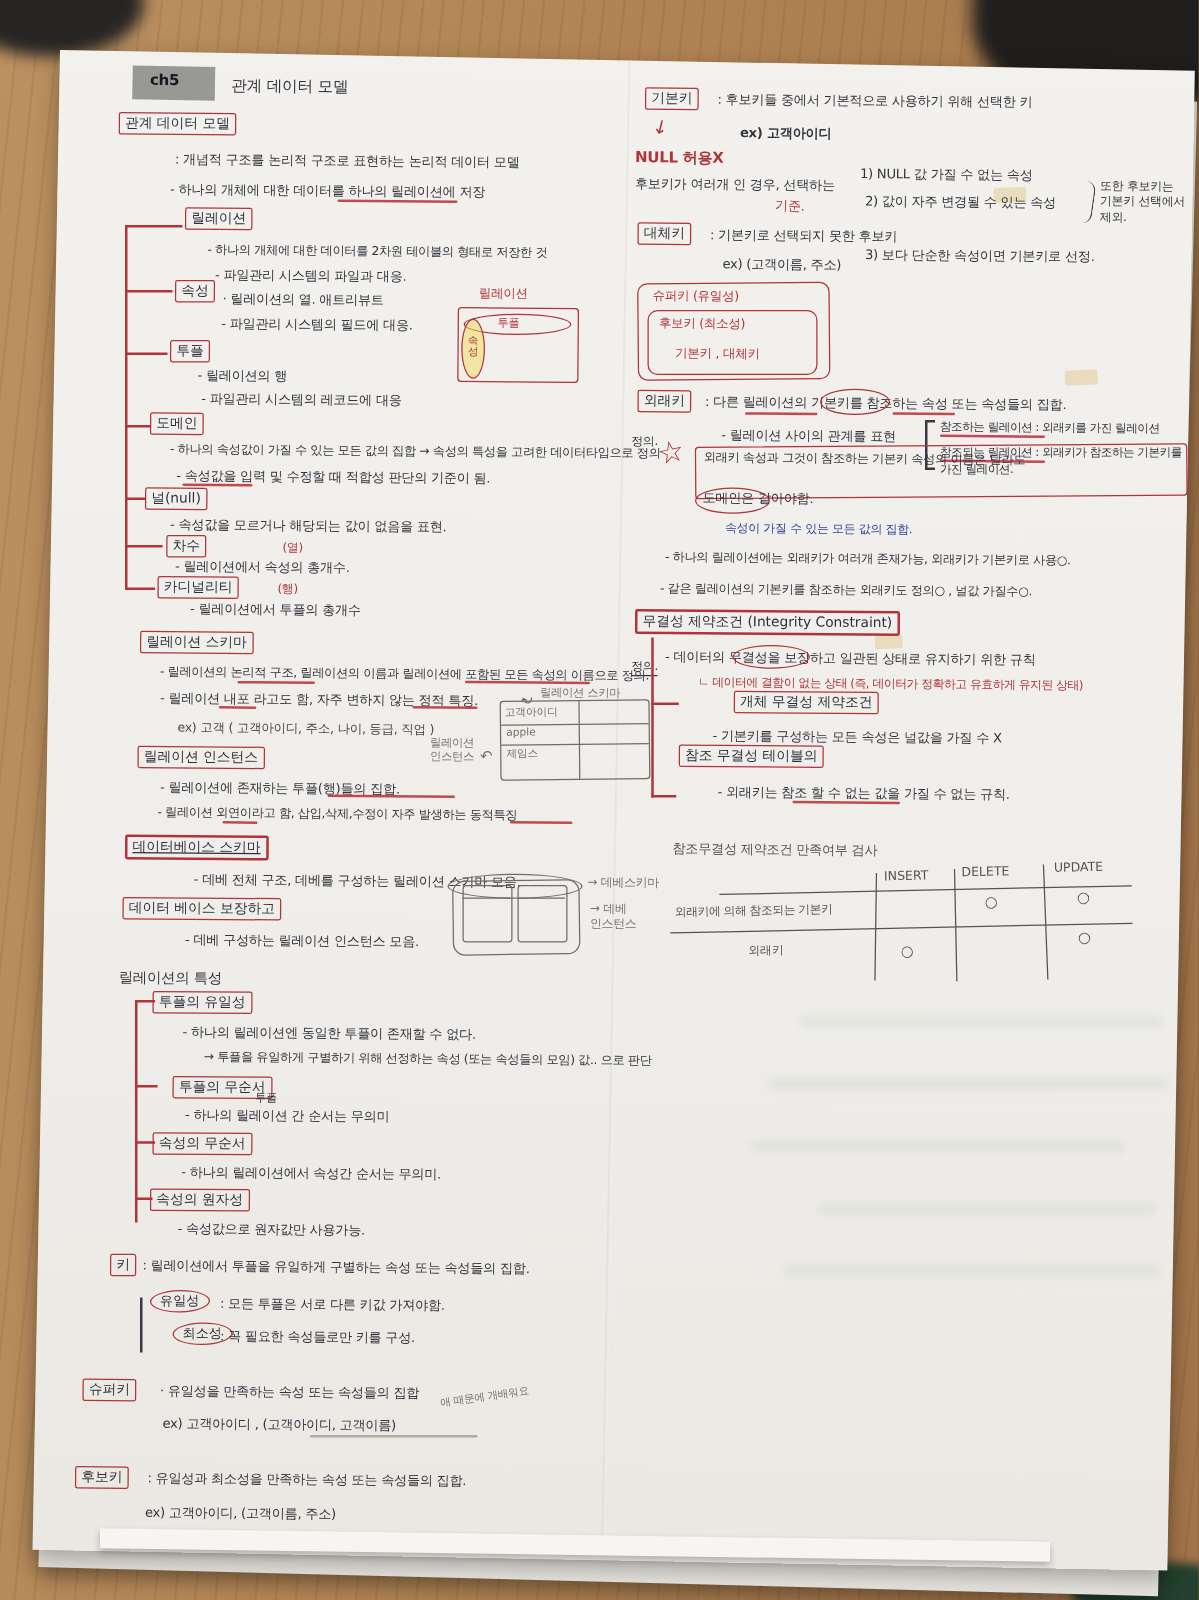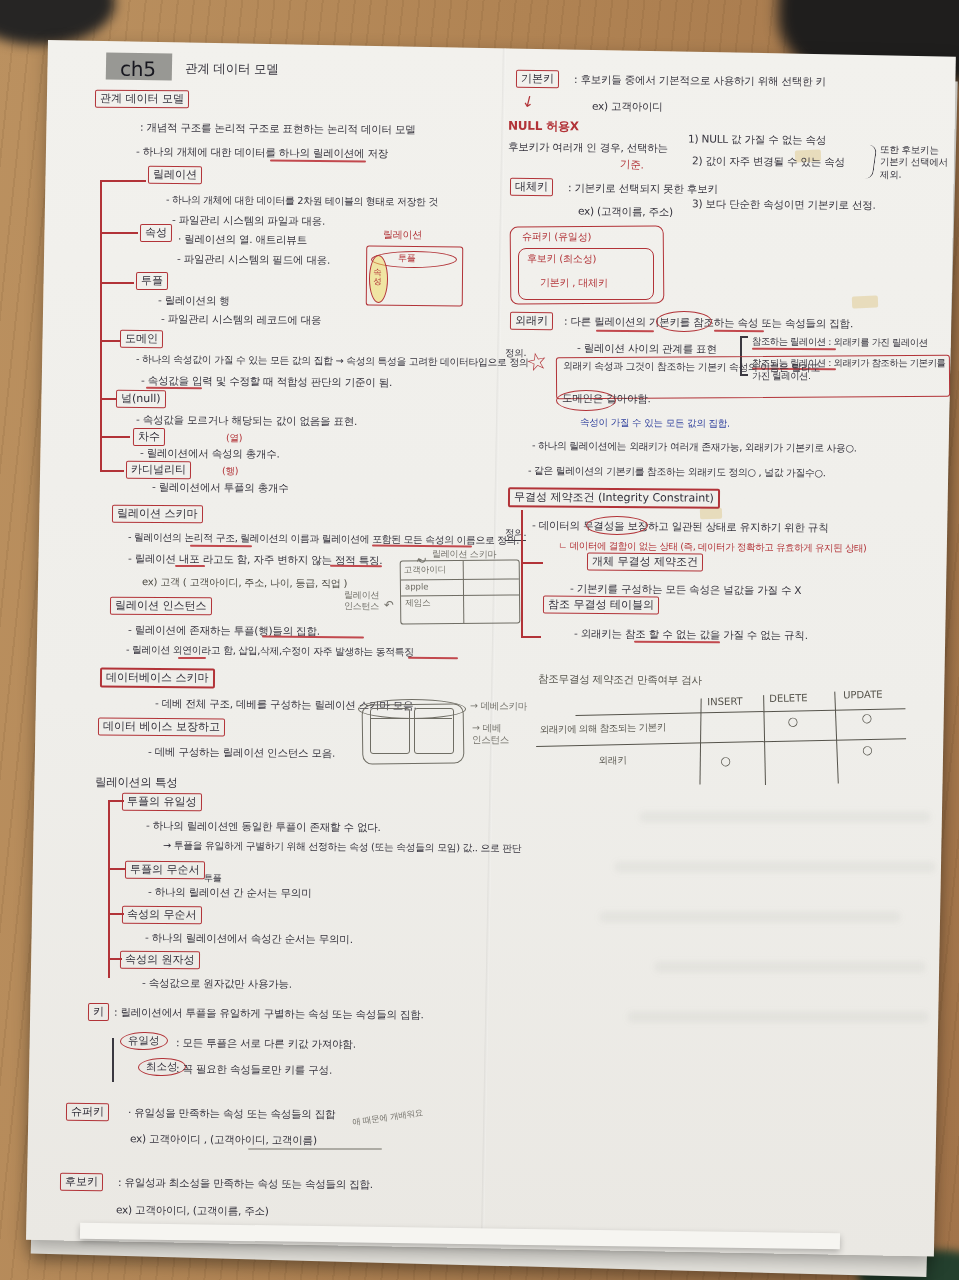--- a/index.html
+++ b/index.html
@@ -47,21 +47,21 @@
   <div class="tape" style="left:700px;top:508px;width:22px;height:11px;"></div>
   <div class="ghost" style="left:640px;top:812px;width:290px;height:10px;"></div>
   <div class="ghost" style="left:615px;top:862px;width:320px;height:10px;"></div>
   <div class="ghost" style="left:600px;top:912px;width:300px;height:10px;"></div>
   <div class="ghost" style="left:655px;top:962px;width:270px;height:10px;"></div>
   <div class="ghost" style="left:628px;top:1012px;width:300px;height:10px;"></div>
 
   <div id="ink" class="abs" style="left:0;top:0;width:959px;height:1280px;">
 
     <div class="abs" style="left:106px;top:53px;width:66px;height:27px;background:#8e8e8a;opacity:.9;transform:rotate(1deg);"></div>
-    <div class="abs t" style="left:120px;top:57px;font-size:20px;font-weight:normal;color:#17171f;">ch5</div>
+    <div class="abs t" style="left:120px;top:57px;font-size:12px;font-weight:bold;color:#17171f;">ch5</div>
     <div class="abs t" style="left:185px;top:61px;font-size:12.5px;">관계 데이터 모델</div>
 
     <div class="abs rbox" style="left:95px;top:90px;">관계 데이터 모델</div>
     <div class="abs t" style="left:140px;top:122px;">: 개념적 구조를 논리적 구조로 표현하는 논리적 데이터 모델</div>
     <div class="abs t" style="left:136px;top:146px;">- 하나의 개체에 대한 데이터를 하나의 릴레이션에 저장</div>
     <div class="ul" style="left:270px;top:160px;width:96px;"></div>
 
     <div class="rl" style="left:100px;top:180px;width:2px;height:292px;"></div>
     <div class="rl" style="left:100px;top:180px;width:46px;height:2px;"></div>
     <div class="rl" style="left:100px;top:232px;width:38px;height:2px;"></div>
@@ -129,21 +129,21 @@
 인스턴스</div>
     <div class="abs pencil" style="left:384px;top:598px;font-size:12px;">↶</div>
 
     <div class="abs rbox" style="left:110px;top:597px;">릴레이션 인스턴스</div>
     <div class="abs t" style="left:128px;top:624px;">- 릴레이션에 존재하는 투플(행)들의 집합.</div>
     <div class="abs t xs" style="left:126px;top:645px;">- 릴레이션 외연이라고 함, 삽입,삭제,수정이 자주 발생하는 동적특징</div>
     <div class="ul" style="left:262px;top:636px;width:102px;"></div>
     <div class="ul" style="left:178px;top:657px;width:28px;"></div>
     <div class="ul" style="left:408px;top:657px;width:50px;"></div>
 
-    <div class="abs rbox" style="left:100px;top:668px;border-width:2.2px;">데이터베이스 스키마</div>
+    <div class="abs rbox" style="left:100px;top:668px;border-width:2.2px;text-decoration:underline;">데이터베이스 스키마</div>
     <div class="abs t" style="left:155px;top:698px;">- 데베 전체 구조, 데베를 구성하는 릴레이션 스키마 모음.</div>
     <div class="abs rbox" style="left:98px;top:718px;">데이터 베이스 보장하고</div>
     <div class="abs t" style="left:148px;top:746px;">- 데베 구성하는 릴레이션 인스턴스 모음.</div>
 
     <div class="abs" style="left:362px;top:704px;width:100px;height:58px;border:1.3px solid #6f6d64;border-radius:10px;transform:rotate(-.8deg);"></div>
     <div class="abs" style="left:358px;top:699px;width:106px;height:18px;border:1.3px solid #6f6d64;border-radius:50%;"></div>
     <div class="abs" style="left:370px;top:708px;width:38px;height:44px;border:1.2px solid #6f6d64;border-radius:3px;"></div>
     <div class="abs" style="left:414px;top:708px;width:38px;height:44px;border:1.2px solid #6f6d64;border-radius:3px;"></div>
     <div class="pl" style="left:370px;top:718px;width:38px;height:1.2px;"></div>
     <div class="pl" style="left:414px;top:718px;width:38px;height:1.2px;"></div>
@@ -155,21 +155,21 @@
     <div class="rl" style="left:108px;top:800px;width:2px;height:178px;"></div>
     <div class="rl" style="left:108px;top:800px;width:16px;height:2px;"></div>
     <div class="rl" style="left:108px;top:868px;width:18px;height:2px;"></div>
     <div class="rl" style="left:108px;top:913px;width:16px;height:2px;"></div>
     <div class="rl" style="left:108px;top:958px;width:14px;height:2px;"></div>
 
     <div class="abs rbox" style="left:122px;top:793px;">투플의 유일성</div>
     <div class="abs t" style="left:146px;top:820px;">- 하나의 릴레이션엔 동일한 투플이 존재할 수 없다.</div>
     <div class="abs t xs" style="left:163px;top:841px;">→ 투플을 유일하게 구별하기 위해 선정하는 속성 (또는 속성들의 모임) 값.. 으로 판단</div>
 
-    <div class="abs rbox" style="left:125px;top:861px;">투플의 무순서</div>
+    <div class="abs rbox" style="left:138px;top:861px;">투플의 무순서</div>
     <div class="abs t" style="left:204px;top:872px;font-size:9px;">투플</div>
     <div class="abs t" style="left:148px;top:886px;">- 하나의 릴레이션 간 순서는 무의미</div>
 
     <div class="abs rbox" style="left:122px;top:906px;">속성의 무순서</div>
     <div class="abs t" style="left:145px;top:932px;">- 하나의 릴레이션에서 속성간 순서는 무의미.</div>
 
     <div class="abs rbox" style="left:120px;top:951px;">속성의 원자성</div>
     <div class="abs t" style="left:142px;top:977px;">- 속성값으로 원자값만 사용가능.</div>
 
     <div class="abs rbox" style="left:88px;top:1003px;">키</div>
@@ -185,21 +185,21 @@
     <div class="abs t pencil" style="left:352px;top:1112px;font-size:8.5px;transform:rotate(-8deg);">애 때문에 개배워요</div>
     <div class="abs t" style="left:130px;top:1133px;">ex) 고객아이디 , (고객아이디, 고객이름)</div>
     <div class="pl" style="left:248px;top:1148px;width:134px;height:2px;opacity:.5;border-radius:2px;"></div>
 
     <div class="abs rbox" style="left:60px;top:1173px;">후보키</div>
     <div class="abs t" style="left:118px;top:1177px;">: 유일성과 최소성을 만족하는 속성 또는 속성들의 집합.</div>
     <div class="abs t" style="left:116px;top:1204px;">ex) 고객아이디, (고객이름, 주소)</div>
 
     <div class="abs rbox" style="left:516px;top:70px;">기본키</div>
     <div class="abs t" style="left:574px;top:74px;">: 후보키들 중에서 기본적으로 사용하기 위해 선택한 키</div>
-    <div class="abs t" style="left:592px;top:100px;">ex) 고객아이디</div>
+    <div class="abs t" style="left:592px;top:100px;font-weight:bold;">ex) 고객아이디</div>
     <div class="abs red" style="left:522px;top:93px;font-size:15px;transform:rotate(14deg);">↓</div>
     <div class="abs t red" style="left:508px;top:118px;font-size:12px;font-weight:bold;">NULL 허용X</div>
     <div class="abs t" style="left:508px;top:141px;">후보키가 여러개 인 경우, 선택하는</div>
     <div class="abs t red" style="left:620px;top:158px;font-size:10.5px;transform:rotate(3deg);">기준.</div>
     <div class="abs t" style="left:688px;top:133px;">1) NULL 값 가질 수 없는 속성</div>
     <div class="abs t" style="left:692px;top:155px;">2) 값이 자주 변경될 수 있는 속성</div>
     <div class="abs" style="left:866px;top:145px;width:8px;height:34px;border-right:1.6px solid #3a3840;border-radius:0 8px 8px 0;transform:rotate(8deg);"></div>
     <div class="abs t pre" style="left:880px;top:144px;font-size:9.5px;white-space:pre-line;line-height:1.3;">또한 후보키는
 기본키 선택에서
 제외.</div>

